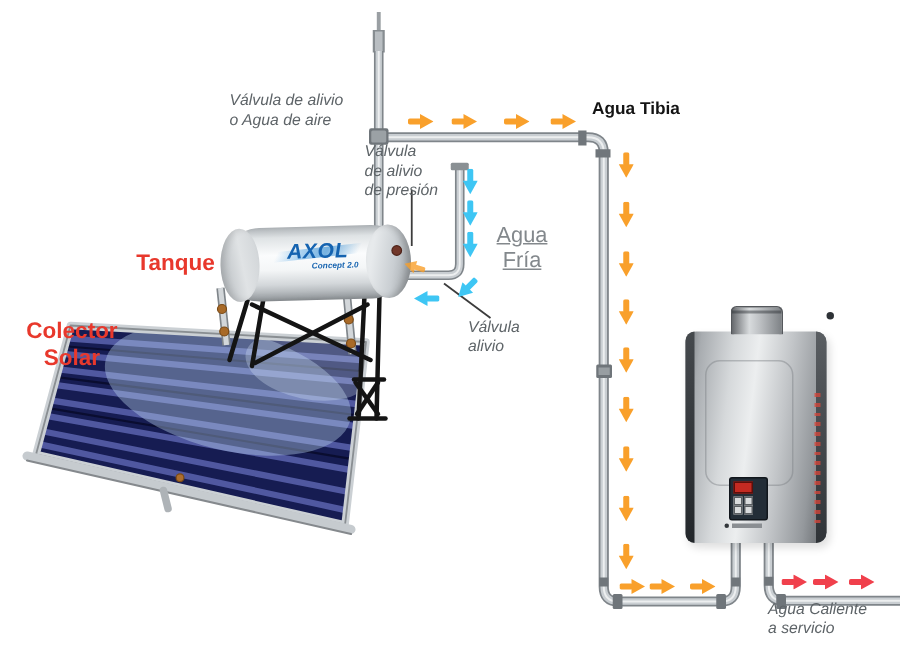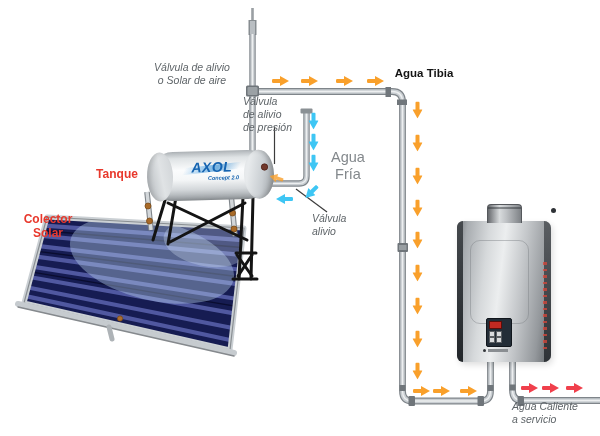--- a/index.html
+++ b/index.html
@@ -4,21 +4,21 @@
 <style>
   html,body{margin:0;padding:0;background:#fff;}
   .canvas{position:relative;width:600px;height:436px;background:#ffffff;overflow:hidden;
           font-family:"Liberation Sans",sans-serif;}
   svg.layer{position:absolute;left:0;top:0;}
   #under-layer{z-index:10;}
   #over-layer{z-index:30;}
   
   .lbl{position:absolute;z-index:50;}
   .lbl span{display:block;}
-  .lbl-red{color:var(--red,#e8382c);font-weight:bold;font-size:12px;line-height:1.18;text-align:center;}
+  .lbl-red{color:var(--red,#e8382c);font-weight:bold;font-size:15px;line-height:1.18;text-align:center;}
   .lbl-ital{color:#5e6468;font-style:italic;font-size:10.5px;line-height:1.22;text-align:left;}
   .lbl-gray-big{color:#83888c;font-size:14.5px;line-height:1.2;text-align:center;}
   .lbl-black-bold{color:#141414;font-weight:bold;font-size:11.5px;line-height:1.25;text-align:center;}
   
   .arrow{position:absolute;z-index:40;width:17px;height:10px;}
   .arrow svg{display:block;}
   
   .tank{position:absolute;left:148px;top:151px;width:125px;height:49px;z-index:20;
         border-radius:26px/25px;transform:rotate(-1.6deg);
         background:linear-gradient(180deg,#aeb3b7 0%,#dfe3e5 14%,#fbfcfd 38%,#f4f6f7 58%,#d3d7da 78%,#a3a8ac 95%,#8f9498 100%);
@@ -342,32 +342,32 @@
         </svg>
       </div>
       <div class="arrow" style="left: 268px; top: 173px; transform: rotate(197deg) scale(0.85); opacity: 0.8;">
         <svg width="17" height="10" viewBox="0 0 17 10">
           <rect x="0" y="3" width="9" height="4" rx="1.2" fill="#f9a02b"></rect>
           <path d="M8 0 L17 5 L8 10 Z" fill="#f9a02b"></path>
         </svg>
       </div>
     </div>
 
-  <div class="lbl lbl-ital" style="left:140px;top:61px;width:104px;text-align:center;">
+  <div class="lbl lbl-ital" style="left:153px;top:61px;width:104px;text-align:left;">
     <span>Válvula de alivio</span>
-    <span>o Solar de aire</span>
+    <span>o Agua de aire</span>
   </div>
 
   <div class="lbl lbl-ital" style="left:243px;top:95px;width:68px;">
     <span>Válvula</span>
     <span>de alivio</span>
     <span>de presión</span>
   </div>
 
-  <div class="lbl lbl-gray-big" style="left:318px;top:149px;width:60px;">
+  <div class="lbl lbl-gray-big" style="left:318px;top:149px;width:60px;text-decoration:underline;">
     <span>Agua</span>
     <span>Fría</span>
   </div>
 
   <div class="lbl lbl-ital" style="left:312px;top:212px;width:60px;">
     <span>Válvula</span>
     <span>alivio</span>
   </div>
 
   <div class="lbl lbl-black-bold" style="left:386px;top:66px;width:76px;">

